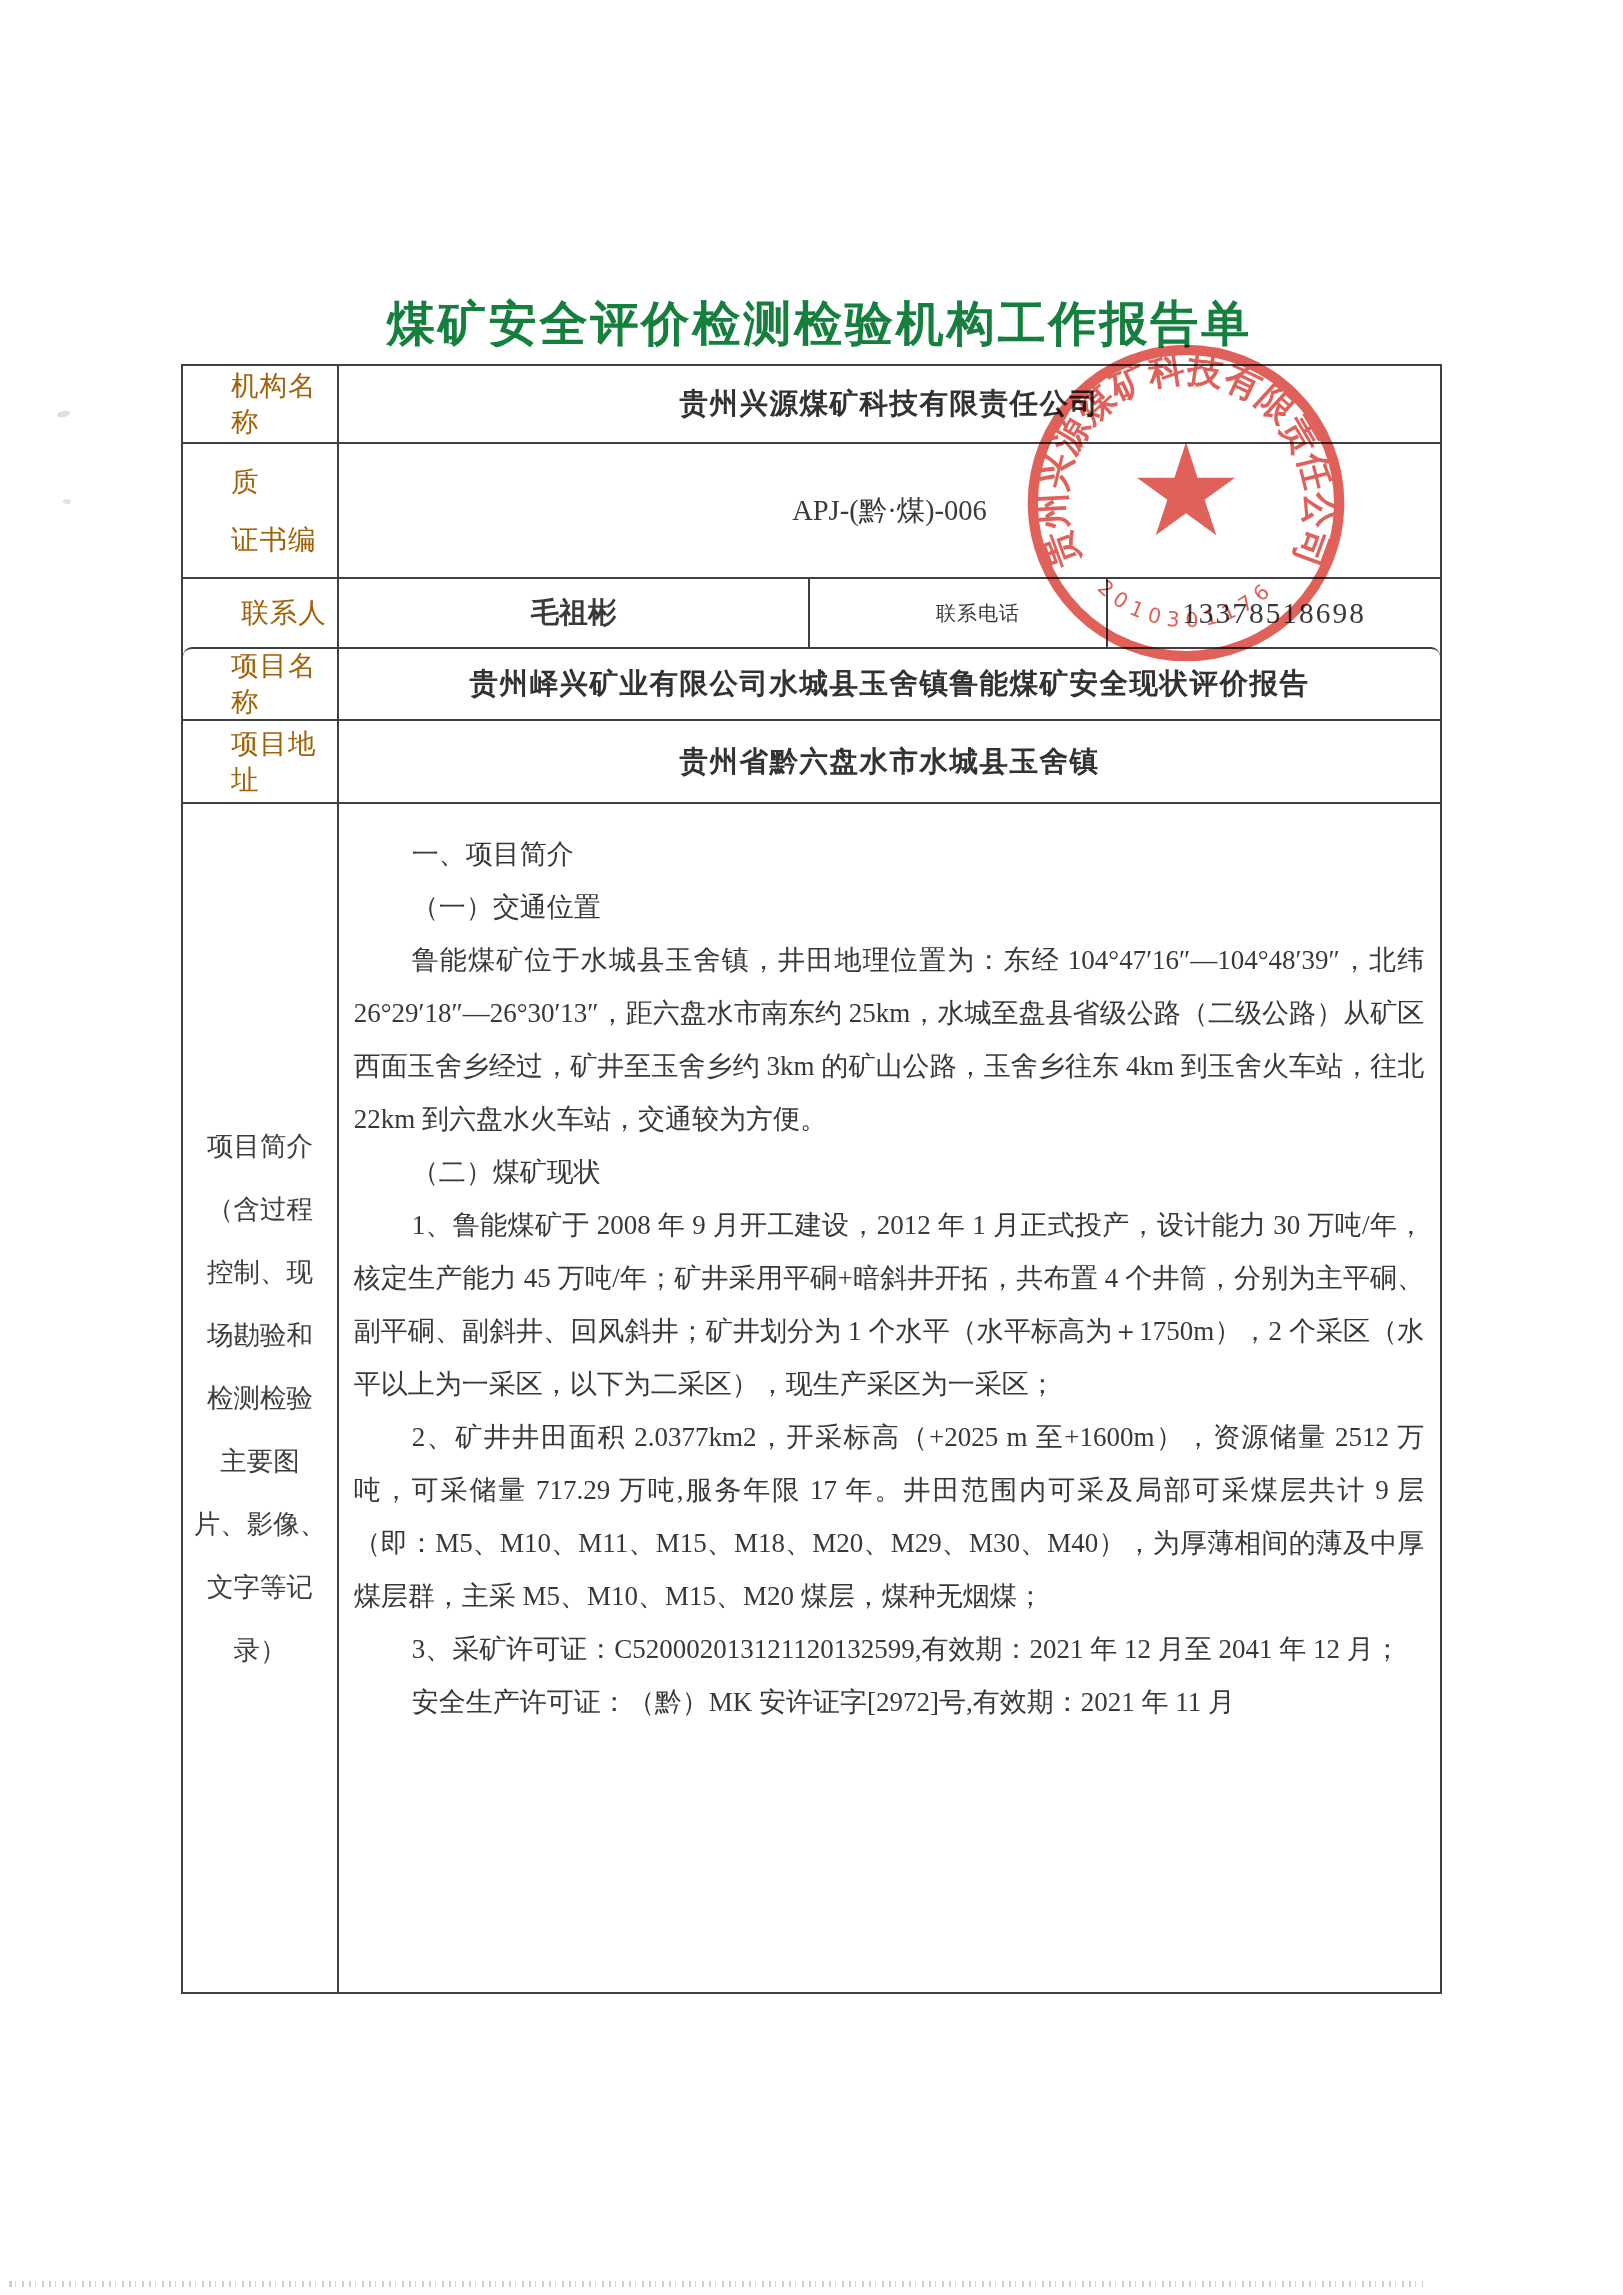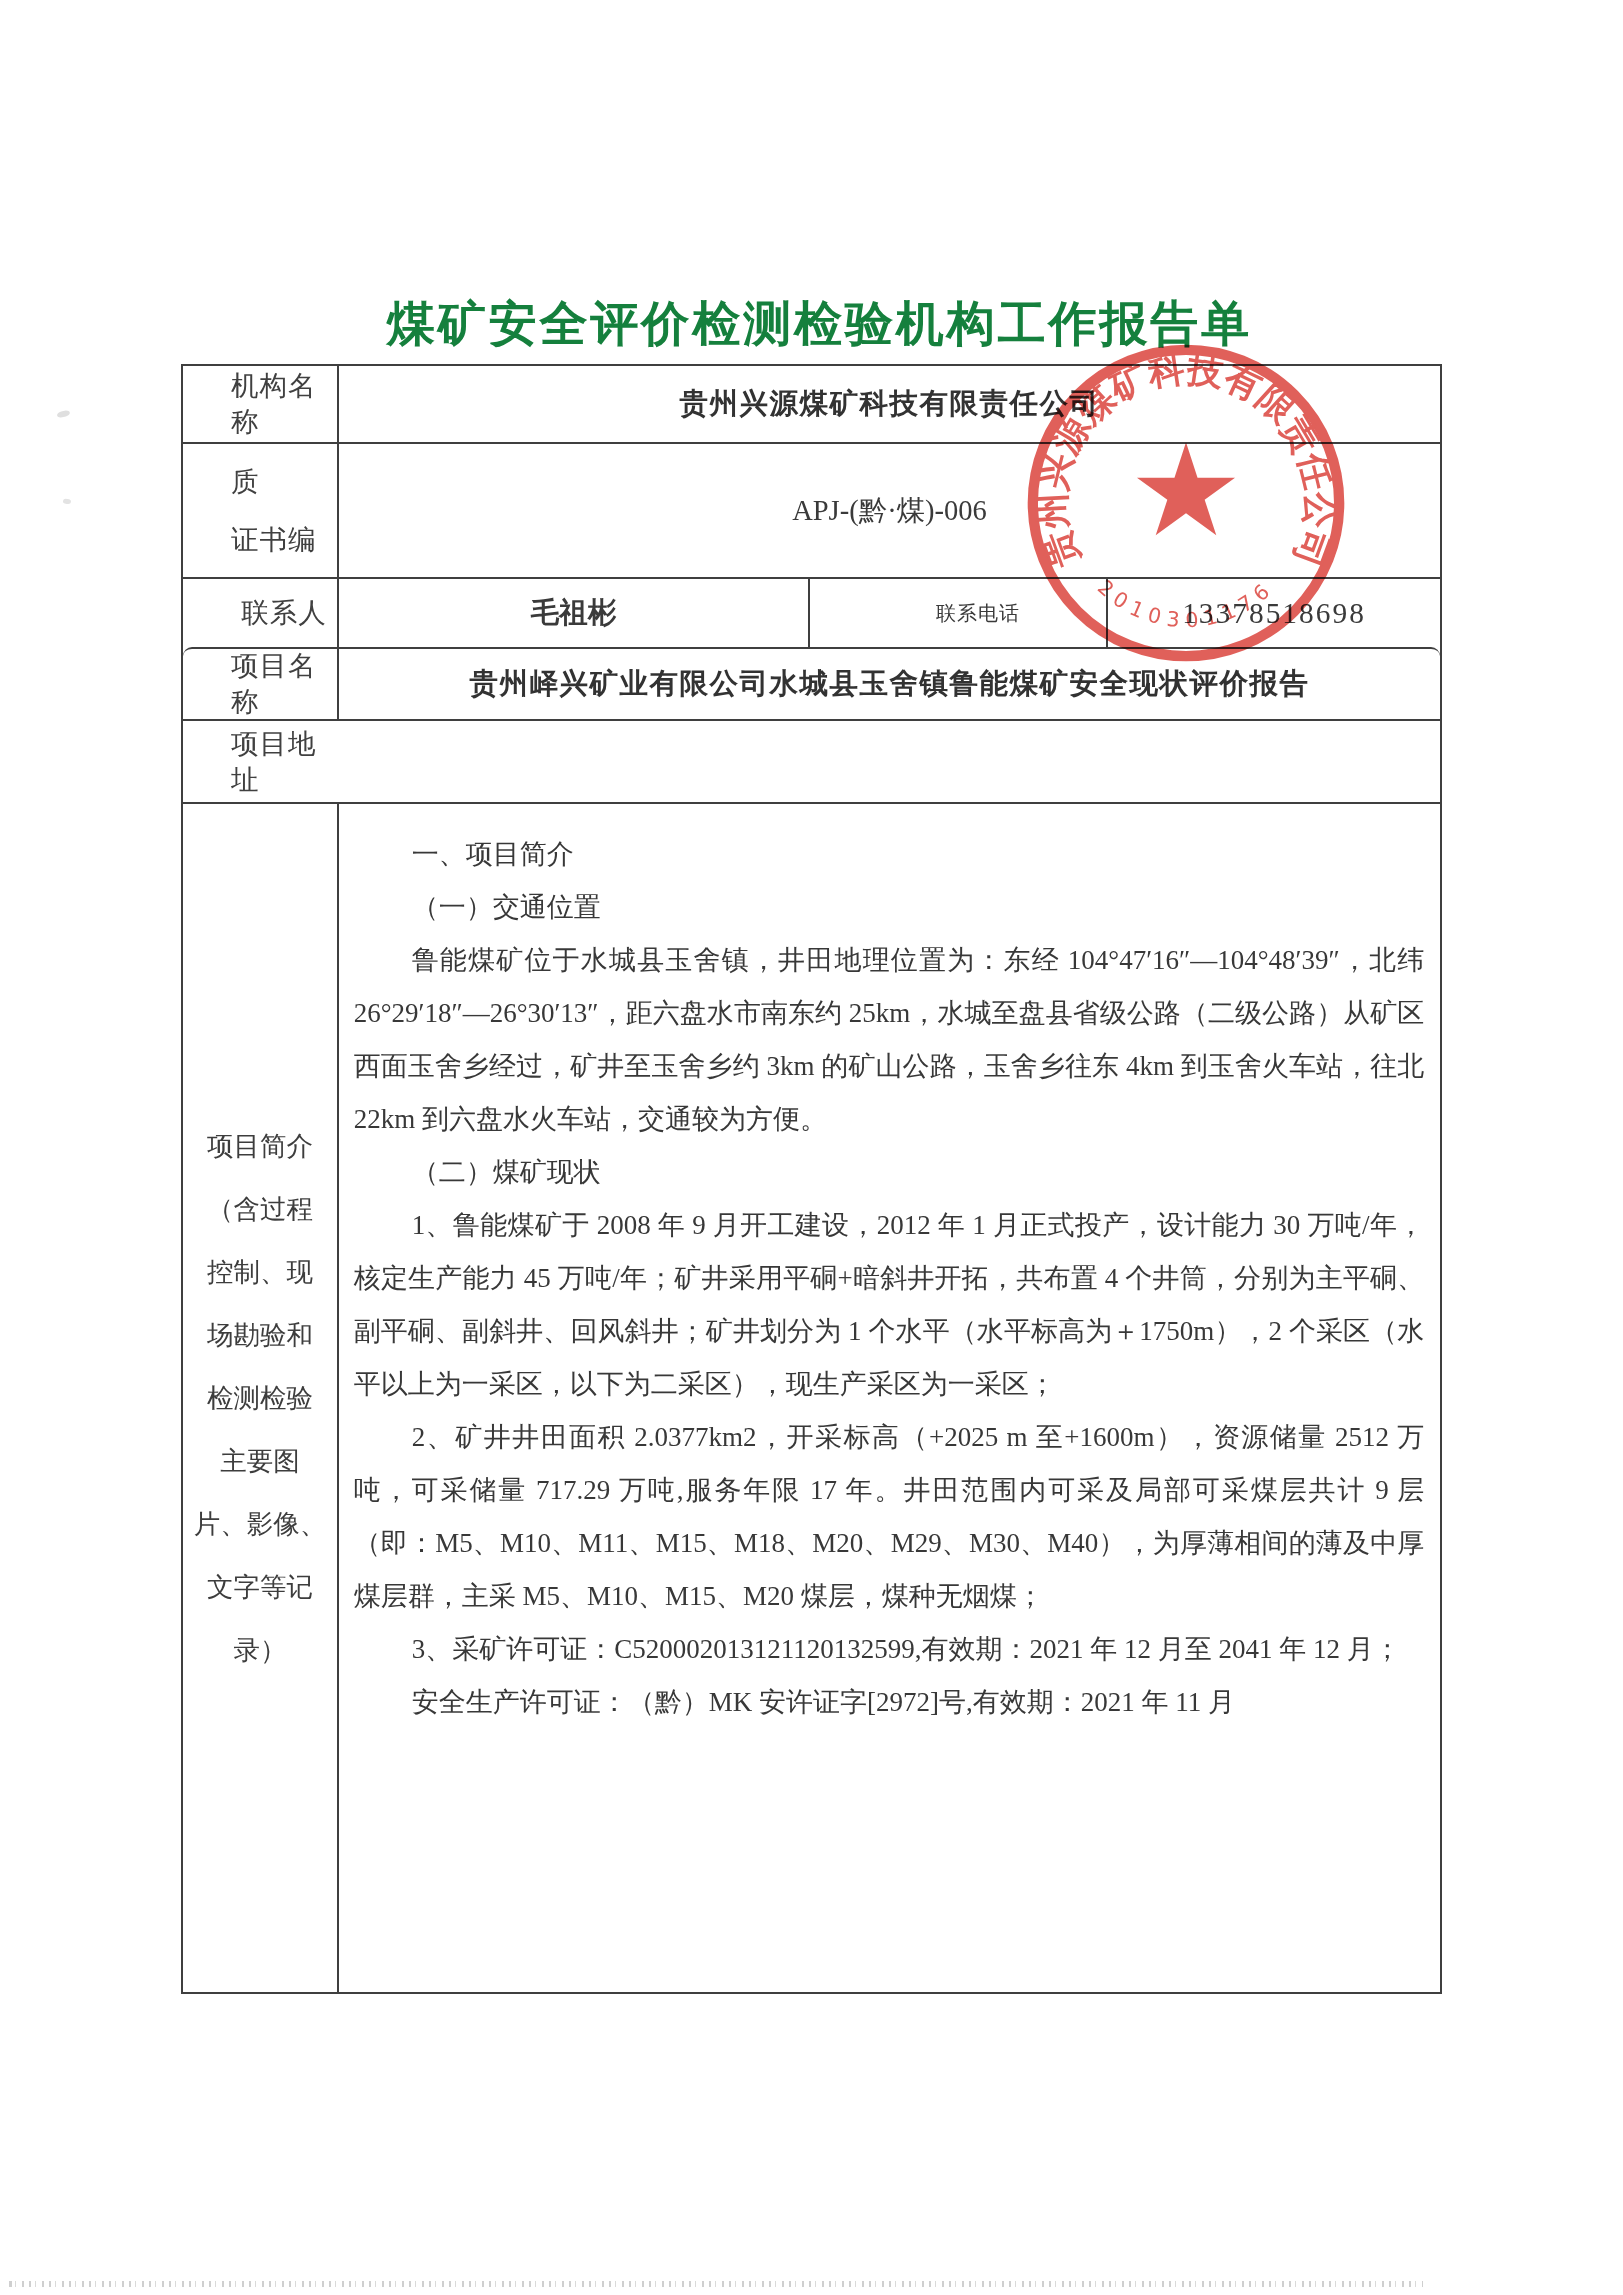--- a/index.html
+++ b/index.html
@@ -39,21 +39,21 @@
   .r5{height:72px;border-radius:9px;}
   .r6{height:83px;}
   .r7{flex:1 1 auto;min-height:0;}
   .cell{
     box-sizing:border-box;
     border-left:2.5px solid #3f3f3f;
     display:flex;align-items:center;justify-content:center;
     overflow:hidden;
   }
   .cell:first-child{border-left:none;}
-  .lbl{width:154px;flex:0 0 154px;font-size:27.5px;letter-spacing:1px;color:#404040;padding-left:48px;}
+  .lbl{width:154px;flex:0 0 154px;font-size:27.5px;letter-spacing:1px;color:#a16207;padding-left:48px;}
   .val{flex:1 1 auto;font-size:28.5px;}
   .val.strong{font-weight:600;color:#323232;letter-spacing:1.5px;}
   .two-line{flex-direction:column;line-height:58px;}
   .c-name{width:471px;flex:0 0 471px;font-size:28.5px;font-weight:600;}
   .c-plabel{width:298px;flex:0 0 298px;font-size:20px;letter-spacing:1px;padding-left:40px;}
   .c-pvalue{flex:1 1 auto;font-size:29.4px;letter-spacing:2px;}
   .merged-cell{flex:1 1 auto;font-size:28.5px;font-weight:600;letter-spacing:3.9px;color:#303030;}
   .intro-lbl{
     width:154px;flex:0 0 154px;
     flex-direction:column;justify-content:center;
@@ -124,20 +124,21 @@
     </div>
 
 
     <div class="row r5">
       <div class="cell lbl">项目名称</div>
       <div class="cell val strong">贵州峄兴矿业有限公司水城县玉舍镇鲁能煤矿安全现状评价报告</div>
     </div>
 
     <div class="row r6">
       <div class="cell lbl">项目地址</div>
+      <div class="cell val strong">贵州省黔六盘水市水城县玉舍镇</div>
     </div>
 
     <div class="row r7">
       <div class="cell intro-lbl">
         <div>项目简介</div>
         <div>（含过程</div>
         <div>控制、现</div>
         <div>场勘验和</div>
         <div>检测检验</div>
         <div>主要图</div>

